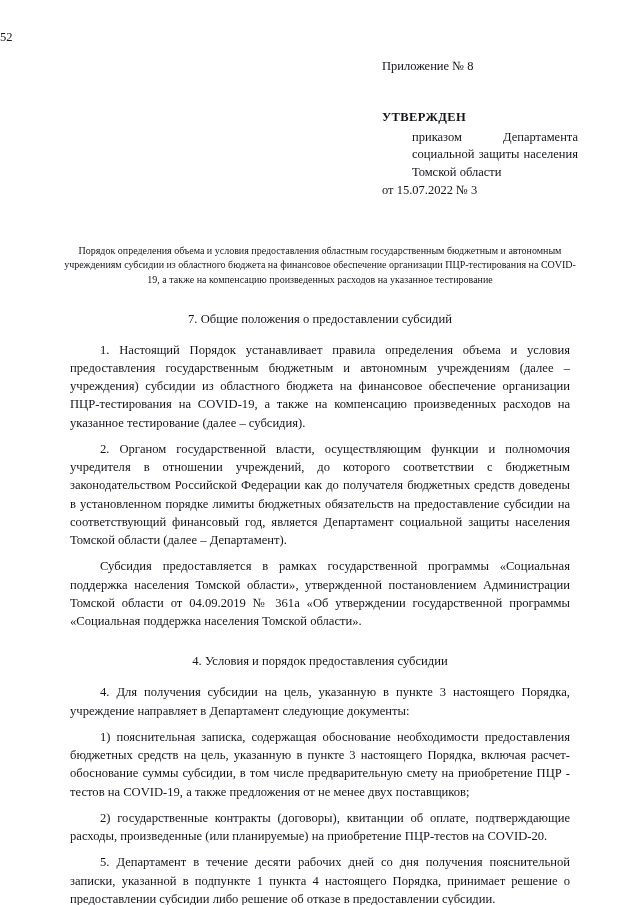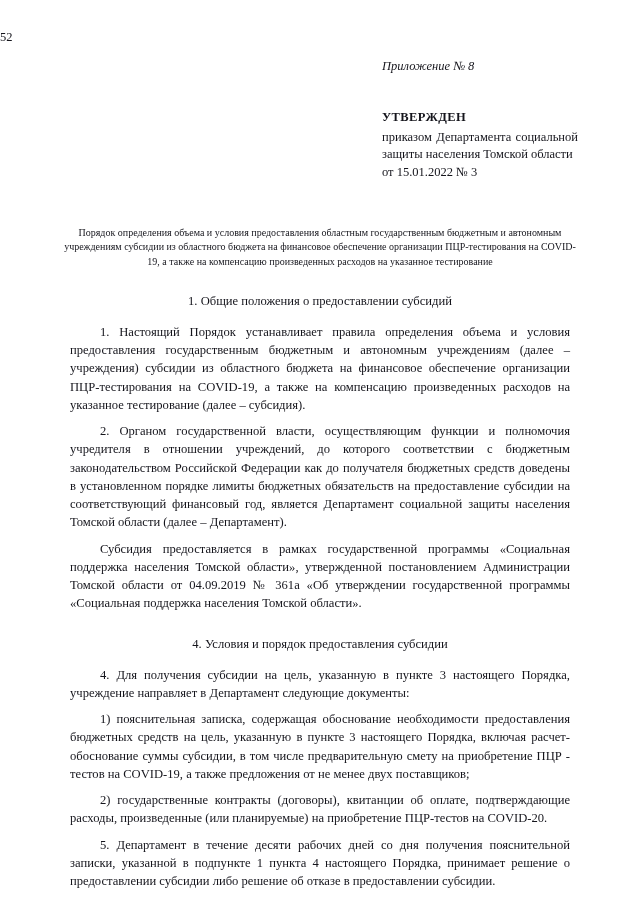--- a/index.html
+++ b/index.html
@@ -30,31 +30,31 @@
     width: 516px;
   }
   .appendix {
     margin-left: 320px;
     width: 196px;
     font-size: 12.5px;
     line-height: 1.42;
   }
   .appendix .line1 {
     margin-bottom: 31px;
-    font-style: italic;
   }
   .approved-title {
     font-weight: bold;
     letter-spacing: 0.4px;
     margin-bottom: 2px;
     margin-top: 33px;
   }
   .appendix .just {
     text-align: justify;
     text-align-last: left;
+    margin-left: 30px;
   }
   .doc-title {
     margin-top: 44px;
     text-align: center;
     font-size: 10px;
     line-height: 1.47;
   }
   .section-heading {
     text-align: center;
     font-size: 12.6px;
@@ -80,26 +80,26 @@
 <div class="page">
 
   <div class="page-number">52</div>
 
   <div class="content">
 
     <div class="appendix">
       <div class="line1">Приложение № 8</div>
       <div class="approved-title">УТВЕРЖДЕН</div>
       <div class="just">приказом Департамента социальной защиты населения Томской области</div>
-      <div>от 15.01.2022 № 3</div>
+      <div>от 15.07.2022 № 3</div>
     </div>
 
     <div class="doc-title">Порядок определения объема и условия предоставления областным государственным бюджетным и автономным учреждениям  субсидии из областного бюджета на финансовое обеспечение организации ПЦР-тестирования на COVID-19, а также на компенсацию произведенных расходов на указанное тестирование</div>
 
-    <div class="section-heading">1. Общие положения о предоставлении субсидий</div>
+    <div class="section-heading">7. Общие положения о предоставлении субсидий</div>
     <p class="body">1. Настоящий Порядок устанавливает правила определения объема и условия предоставления государственным бюджетным и автономным учреждениям (далее – учреждения) субсидии из областного бюджета на финансовое обеспечение организации ПЦР-тестирования на COVID-19, а также на компенсацию произведенных расходов на указанное  тестирование (далее – субсидия).</p>
     <p class="body">2. Органом государственной власти, осуществляющим функции и полномочия учредителя в отношении учреждений, до которого соответствии с бюджетным законодательством Российской Федерации как до получателя бюджетных средств доведены в установленном порядке лимиты бюджетных обязательств на предоставление субсидии на соответствующий финансовый год, является Департамент социальной защиты населения Томской области (далее –  Департамент).</p>
     <p class="body"> Субсидия  предоставляется в рамках государственной программы «Социальная поддержка населения Томской области», утвержденной постановлением Администрации Томской области от 04.09.2019 № 361а «Об утверждении государственной программы «Социальная поддержка населения Томской области».</p>
 
     <div class="section-heading">4. Условия и порядок предоставления субсидии</div>
     <p class="body">4. Для получения субсидии на цель, указанную в пункте 3 настоящего Порядка, учреждение направляет в Департамент следующие документы:</p>
     <p class="body sub">1) пояснительная записка, содержащая обоснование необходимости предоставления бюджетных средств на цель, указанную в пункте 3 настоящего Порядка, включая расчет-обоснование суммы субсидии, в том числе предварительную смету на приобретение ПЦР - тестов  на COVID-19, а также предложения от не менее двух поставщиков;</p>
     <p class="body sub">2) государственные контракты (договоры),  квитанции об оплате, подтверждающие расходы, произведенные (или планируемые)  на приобретение ПЦР-тестов на COVID-20.</p>
     <p class="body">5. Департамент в течение десяти рабочих дней со дня получения  пояснительной записки, указанной  в подпункте 1 пункта 4 настоящего Порядка, принимает решение о предоставлении субсидии либо решение об отказе в предоставлении субсидии.</p>
 

